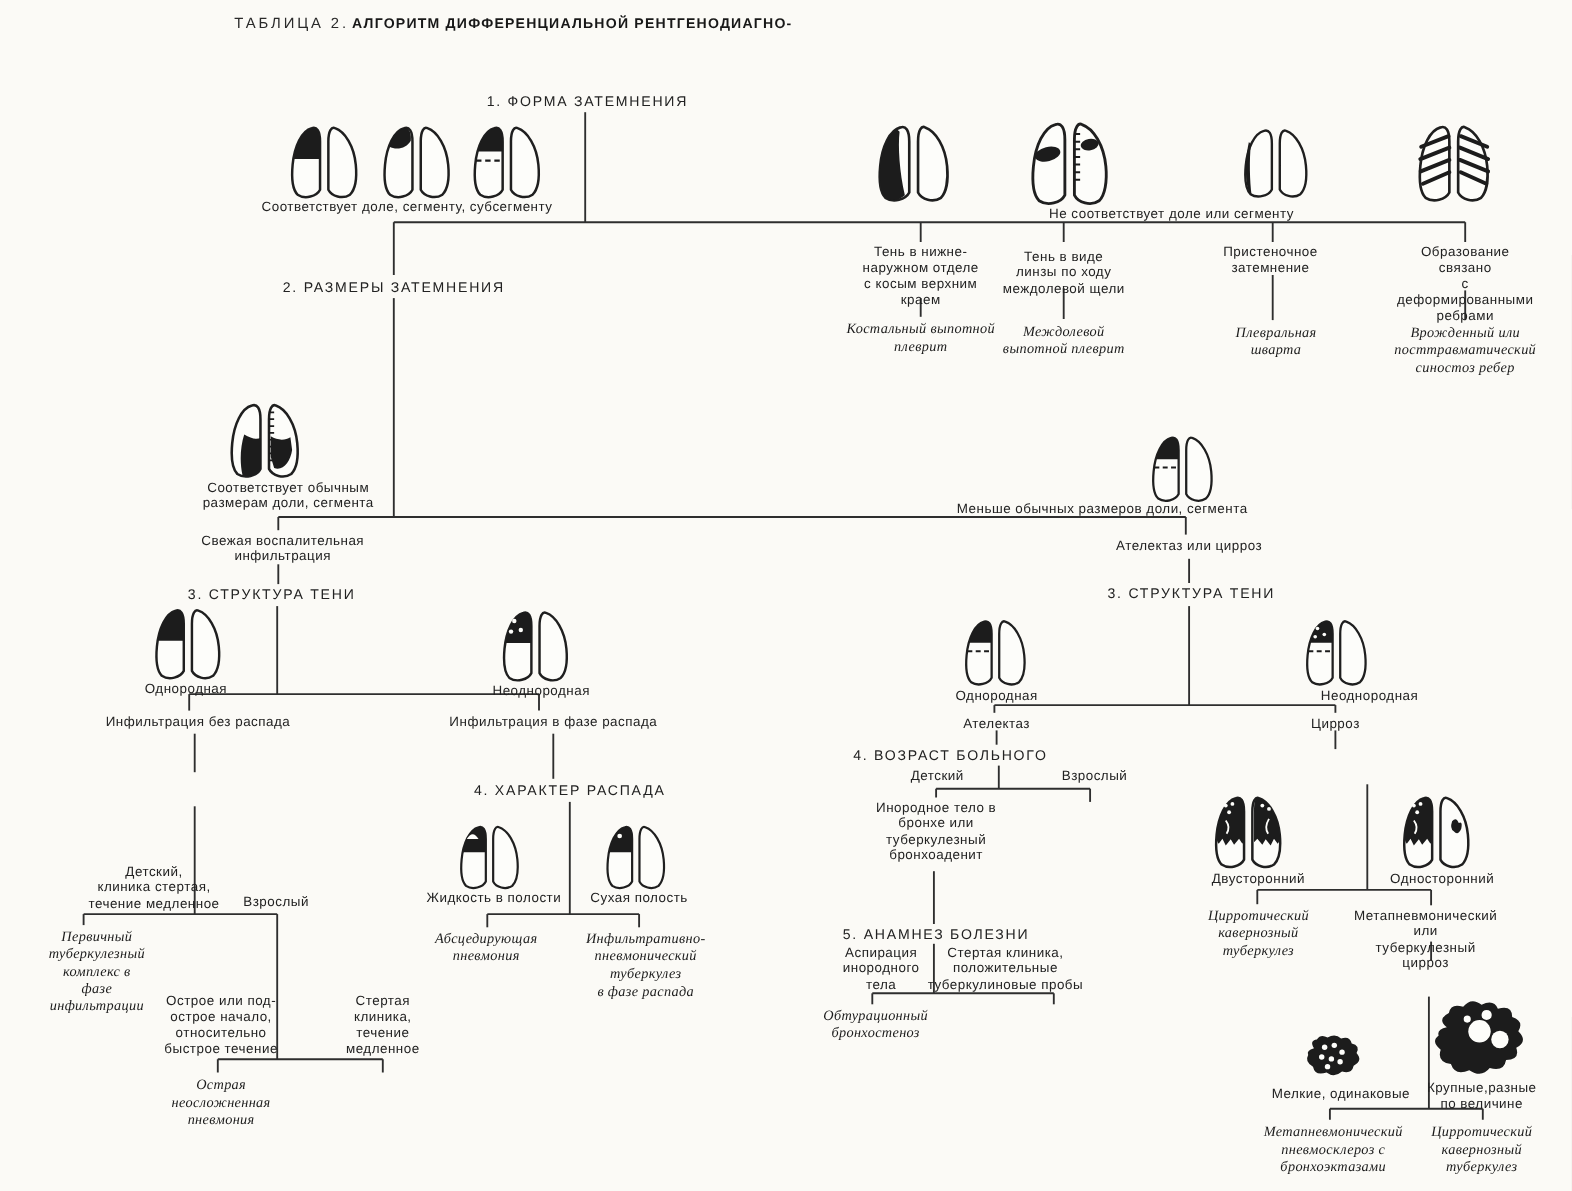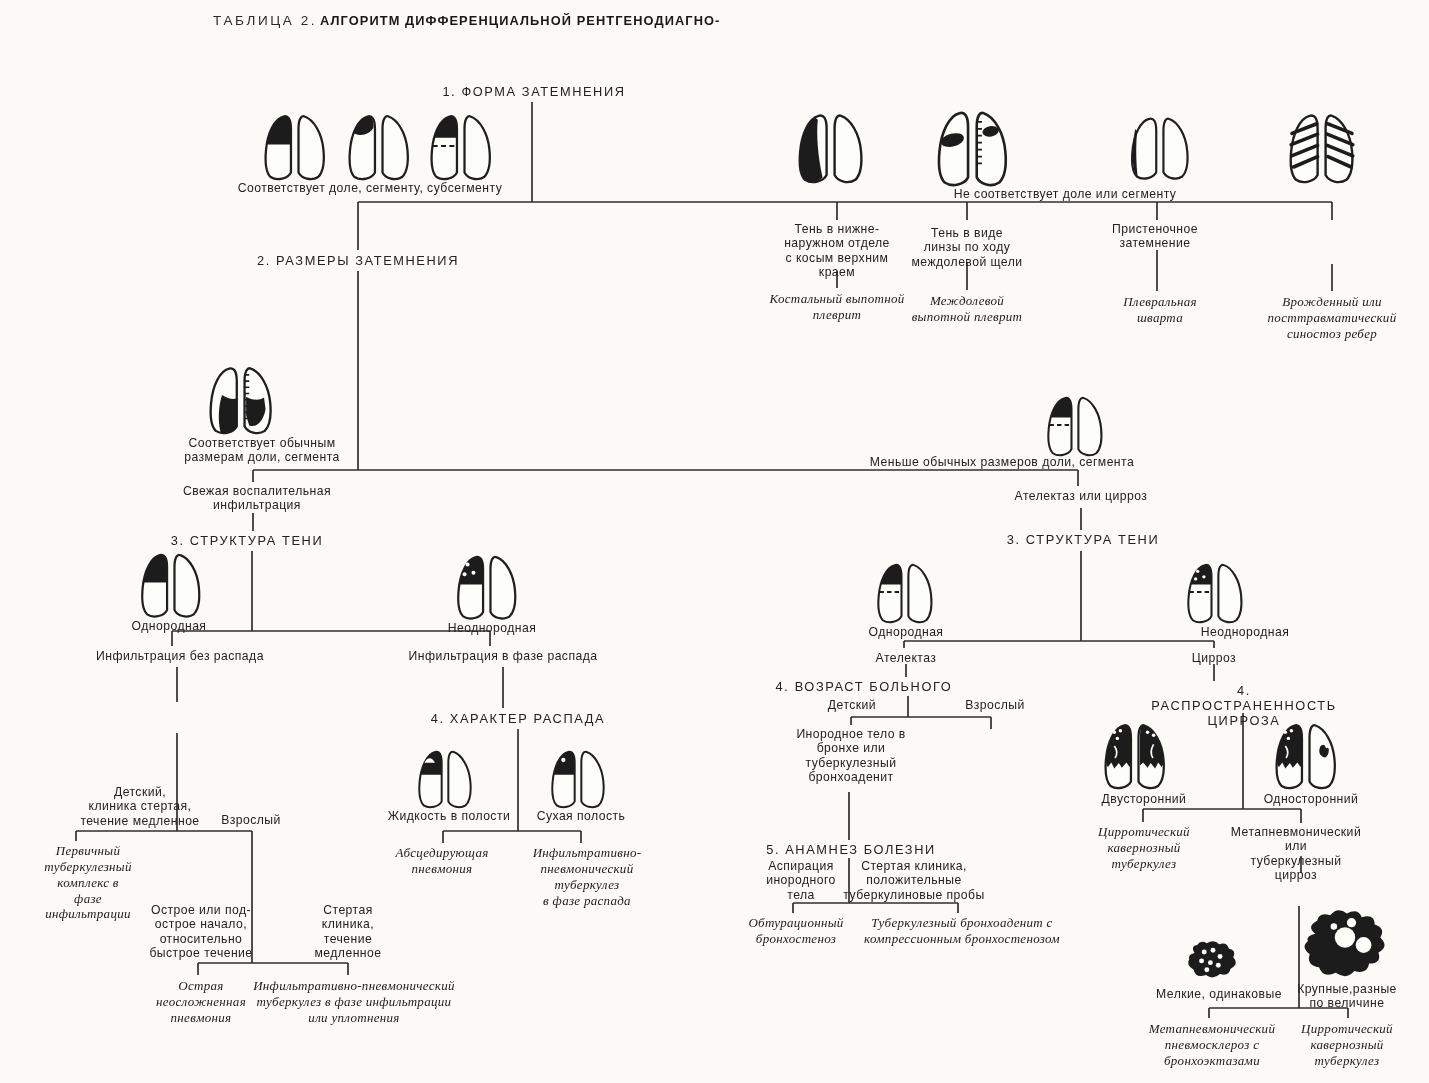--- a/index.html
+++ b/index.html
@@ -264,34 +264,35 @@
       <use href="#blob-large"></use>
     </svg>
 
   <div class="node step" style="left:534px;top:84px">1. ФОРМА ЗАТЕМНЕНИЯ</div>
   <div class="node step" style="left:358px;top:253px">2. РАЗМЕРЫ ЗАТЕМНЕНИЯ</div>
   <div class="node step" style="left:247px;top:533px">3. СТРУКТУРА ТЕНИ</div>
   <div class="node step" style="left:518px;top:711px">4. ХАРАКТЕР РАСПАДА</div>
   <div class="node step" style="left:1083px;top:532px">3. СТРУКТУРА ТЕНИ</div>
   <div class="node step" style="left:864px;top:679px">4. ВОЗРАСТ БОЛЬНОГО</div>
   <div class="node step" style="left:851px;top:842px">5. АНАМНЕЗ БОЛЕЗНИ</div>
-  <div class="node step" style="left:1244px;top:683px">4. РАСПРОСТРАНЕННОСТЬ
-ЦИРРОЗА</div>
 
   <div class="node cap" style="left:370px;top:181px">Соответствует доле, сегменту, субсегменту</div>
   <div class="node cap" style="left:1065px;top:187px">Не соответствует доле или сегменту</div>
   <div class="node cap" style="left:837px;top:222px">Тень в нижне-
 наружном отделе
 с косым верхним
 краем</div>
   <div class="node cap" style="left:967px;top:226px">Тень в виде
 линзы по ходу
 междолевой щели</div>
   <div class="node cap" style="left:1155px;top:222px">Пристеночное
 затемнение</div>
+  <div class="node cap" style="left:1332px;top:222px">Образование связано
+с деформированными
+ребрами</div>
   <div class="node cap" style="left:262px;top:436px">Соответствует обычным
 размерам доли, сегмента</div>
   <div class="node cap" style="left:257px;top:484px">Свежая воспалительная
 инфильтрация</div>
   <div class="node cap" style="left:169px;top:619px">Однородная</div>
   <div class="node cap" style="left:492px;top:621px">Неоднородная</div>
   <div class="node cap" style="left:180px;top:649px">Инфильтрация без распада</div>
   <div class="node cap" style="left:503px;top:649px">Инфильтрация в фазе распада</div>
   <div class="node cap" style="left:140px;top:785px">Детский,
 клиника стертая,
@@ -343,33 +344,28 @@
 посттравматический
 синостоз ребер</div>
   <div class="node diag" style="left:88px;top:843px">Первичный
 туберкулезный
 комплекс в
 фазе
 инфильтрации</div>
   <div class="node diag" style="left:201px;top:978px">Острая
 неосложненная
 пневмония</div>
-  <div class="node diag" style="left:354px;top:978px">Инфильтративно-пневмонический
-туберкулез в фазе инфильтрации
-или уплотнения</div>
   <div class="node diag" style="left:442px;top:845px">Абсцедирующая
 пневмония</div>
   <div class="node diag" style="left:587px;top:845px">Инфильтративно-
 пневмонический
 туберкулез
 в фазе распада</div>
   <div class="node diag" style="left:796px;top:915px">Обтурационный
 бронхостеноз</div>
-  <div class="node diag" style="left:962px;top:915px">Туберкулезный бронхоаденит с
-компрессионным бронхостенозом</div>
   <div class="node diag" style="left:1144px;top:824px">Цирротический
 кавернозный
 туберкулез</div>
   <div class="node diag" style="left:1212px;top:1021px">Метапневмонический
 пневмосклероз с
 бронхоэктазами</div>
   <div class="node diag" style="left:1347px;top:1021px">Цирротический
 кавернозный
 туберкулез</div>
 

